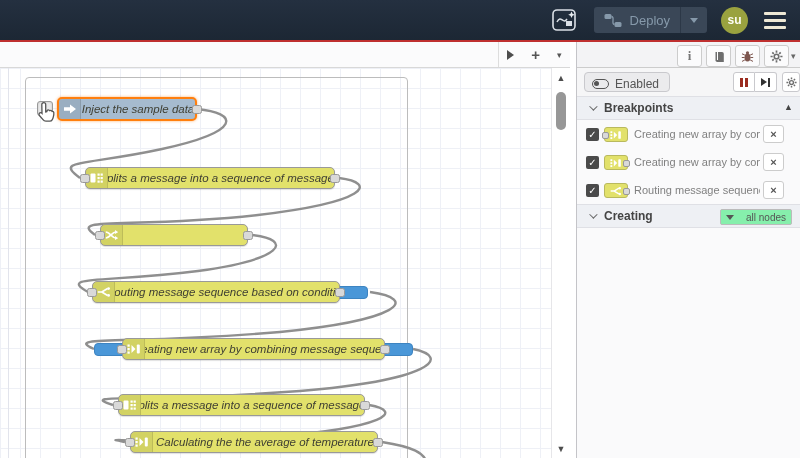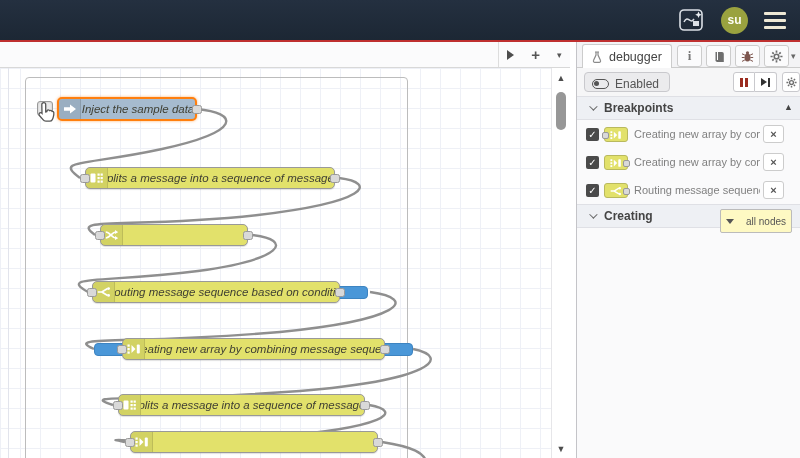--- a/index.html
+++ b/index.html
@@ -140,38 +140,49 @@
   }
   .mini-node { position:absolute; left:27px; width:24px; height:15px; background:#e2e16b; border:1px solid #b9b95e; border-radius:3px; }
   .mini-node svg { position:absolute; left:5px; top:2px; }
   .mini-port { position:absolute; top:4px; width:7px; height:7px; background:#d9d9d9; border:1px solid #999; border-radius:2px; }
   .bp-label { position:absolute; left:57px; width:126px; font-size:11px; color:#808080; white-space:nowrap; overflow:hidden; }
   .bp-x {
     position:absolute; left:186px; width:21px; height:18px; background:#fff; border:1px solid #ccc; border-radius:3px;
     color:#555; font-weight:bold; font-size:11px; line-height:16px; text-align:center; cursor:pointer;
   }
   .filter-btn {
-    position:absolute; right:8px; top:4px; height:24px; background:#fef9c3; border:1px solid #bbb; border-radius:2px;
+    position:absolute; right:8px; top:4px; height:16px; background:#86efac; border:1px solid #bbb; border-radius:2px;
     font-size:10px; color:#555; display:flex; align-items:center; gap:12px; padding:0 5px; cursor:pointer;
   }
   .funnel { width:0; height:0; border-left:4px solid transparent; border-right:4px solid transparent; border-top:5px solid #555; }
 </style>
 </head>
 <body>
 
 <div id="app">
 
   <div id="header">
     <div class="hdr-flow-btn">
       <svg width="28" height="26" viewBox="0 0 28 26">
         <rect x="2" y="3" width="22" height="20" rx="4" fill="none" stroke="#dbe0e6" stroke-width="1.6"></rect>
         <path d="M6 15 C10 7 12 18 16 12" fill="none" stroke="#dbe0e6" stroke-width="1.5"></path>
         <rect x="15" y="14" width="6" height="5" fill="#dbe0e6"></rect>
         <path d="M20.5 4.5 l1 2.3 2.3 1 -2.3 1 -1 2.3 -1 -2.3 -2.3 -1 2.3 -1 z" fill="#e8ecf0"></path>
       </svg>
+    </div>
+    <div class="deploy-btn">
+      <svg width="18" height="15" viewBox="0 0 18 15">
+        <rect x="0.5" y="1" width="7" height="5" rx="1.5" fill="#8699aa"></rect>
+        <rect x="10.5" y="9" width="7" height="5" rx="1.5" fill="#8699aa"></rect>
+        <path d="M7.5 3.5 C11 3.5 7 11.5 10.5 11.5" stroke="#8699aa" stroke-width="1.3" fill="none"></path>
+      </svg>
+      <span class="lbl">Deploy</span>
+      <span class="dd">
+          <span class="caret-down"></span>
+        </span>
     </div>
     <div class="avatar">su</div>
     <div class="hamburger">
       <div></div>
       <div></div>
       <div></div>
     </div>
   </div>
 
   <div id="flowbar">
@@ -291,44 +302,39 @@
           <svg width="13" height="12" viewBox="0 0 13 12">
             <g fill="#fff">
               <rect x="0.5" y="1.5" width="2.2" height="2.2"></rect>
               <rect x="0.5" y="5" width="2.2" height="2.2"></rect>
               <rect x="0.5" y="8.5" width="2.2" height="2.2"></rect>
               <path d="M4.5 2l4 4-4 4z"></path>
               <rect x="9.8" y="1.5" width="3" height="9" rx="1"></rect>
             </g>
           </svg>
         </div>
+        <div class="nlabel">Calculating the the average of temperature</div>
       </div>
       <div class="port" style="top: 369.5px; left: 125px;"></div>
       <div class="port" style="top: 369.5px; left: 373px;"></div>
       <svg id="cursor" width="22" height="26" viewBox="0 0 20 24" style="left:36px; top:33px;">
       <path d="M7 1.5c1 0 1.8.8 1.8 1.8V10l1-.2.3-.8c.3-.8 1.3-1 1.9-.5l.6.5c.5-.4 1.3-.4 1.7.1l.4.5c.7-.2 1.5.3 1.6 1.1.1 1.4-.1 2.6-.4 3.8-.2 1-.5 1.9-1 2.7-.5.9-1.4 1.4-2.4 1.4H9c-1.1 0-2.1-.5-2.7-1.4L3 13.4c-.6-.8-.4-1.9.4-2.4.7-.4 1.5-.3 2 .3l-.2-8C5.2 2.3 6 1.5 7 1.5z" fill="#fff" stroke="#555" stroke-width="1.2"></path>
     </svg>
     </div>
 
   <div id="vscroll">
     <div class="arr" style="top:5px;">▲</div>
     <div class="thumb"></div>
     <div class="arr" style="bottom:4px;">▼</div>
   </div>
 
   <div id="splitter"></div>
 
   <div id="sidebar">
     <div class="side-tabs">
-      <div class="tab-active">
-        <svg width="12" height="13" viewBox="0 0 12 13">
-          <path d="M4 1h4 M5 1v3L2.6 9.3A1.4 1.4 0 003.9 11.4h4.2A1.4 1.4 0 009.4 9.3L7 4V1" stroke="#8a8a8a" stroke-width="1.2" fill="none"></path>
-        </svg>
-        <span>debugger</span>
-      </div>
       <div class="side-tab-btn" style="left:100px;">
         <span style="font-family:'Liberation Serif',serif;font-weight:bold;font-size:13px;">i</span>
       </div>
       <div class="side-tab-btn" style="left:129px;">
         <svg width="12" height="13" viewBox="0 0 12 13">
           <path d="M2.5 2 h6.5 a1.8 1.8 0 011.8 1.8 V12 H4.3 A1.8 1.8 0 012.5 10.2z" fill="#6e6e6e"></path>
           <path d="M4.5 2v8" stroke="#fff" stroke-width="1"></path>
         </svg>
       </div>
       <div class="side-tab-btn" style="left:158px;">

